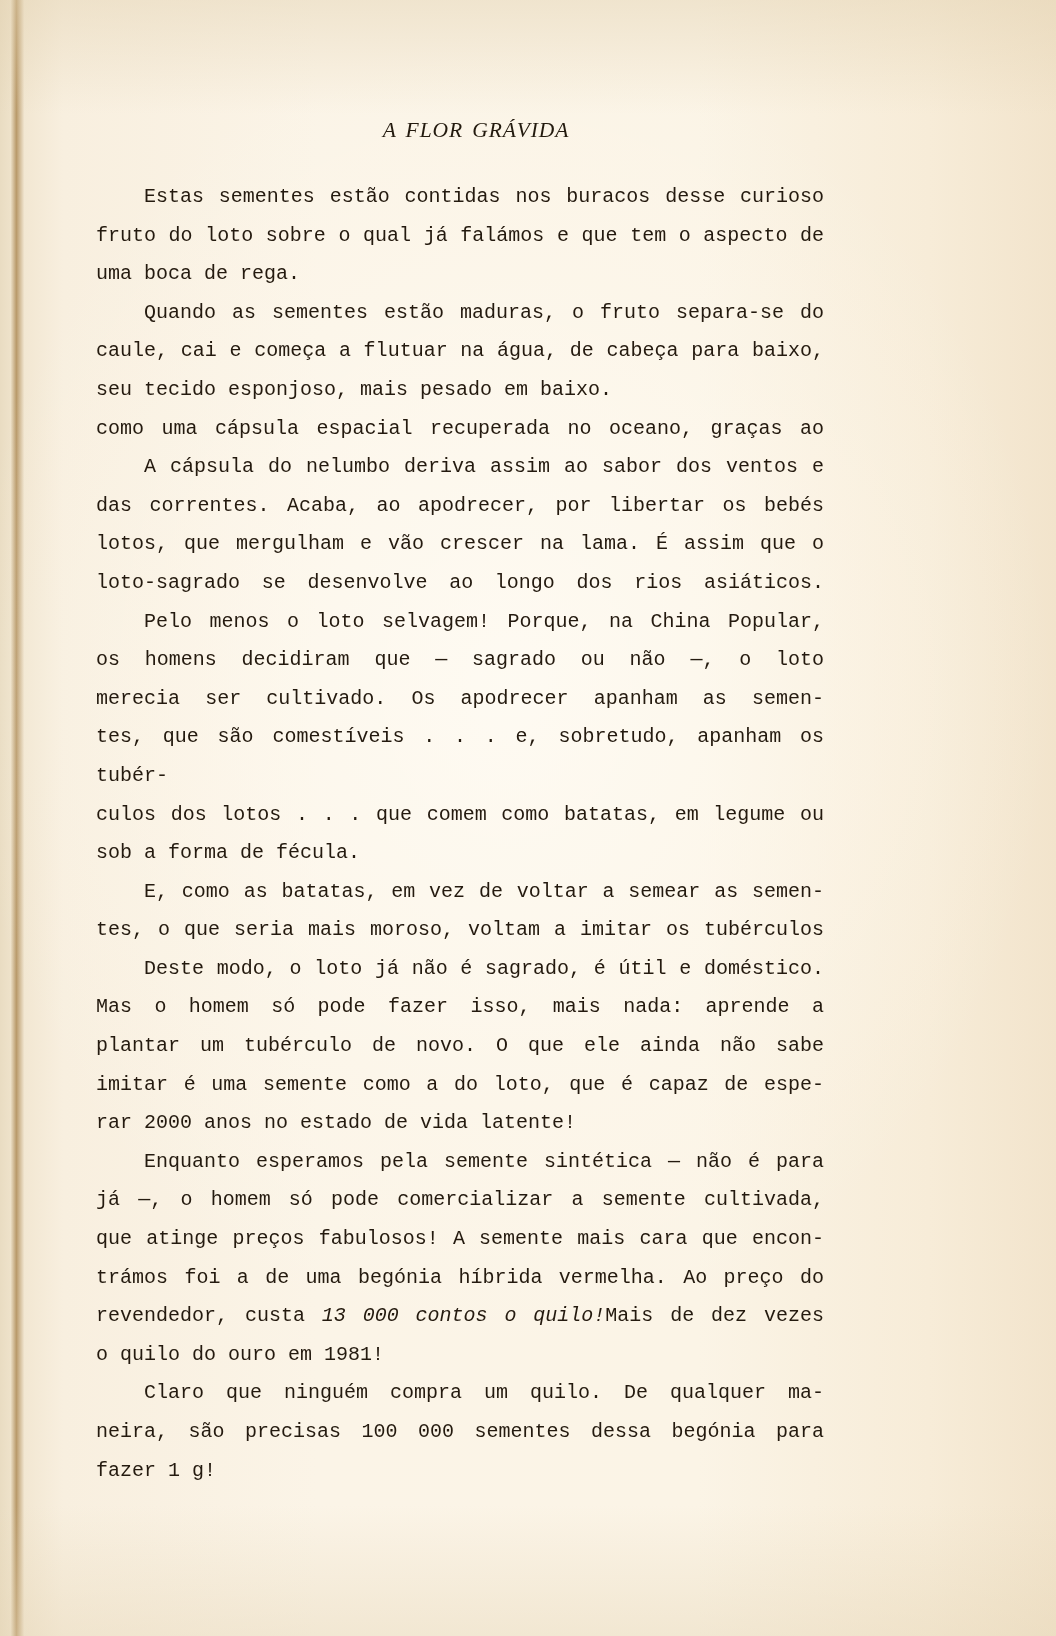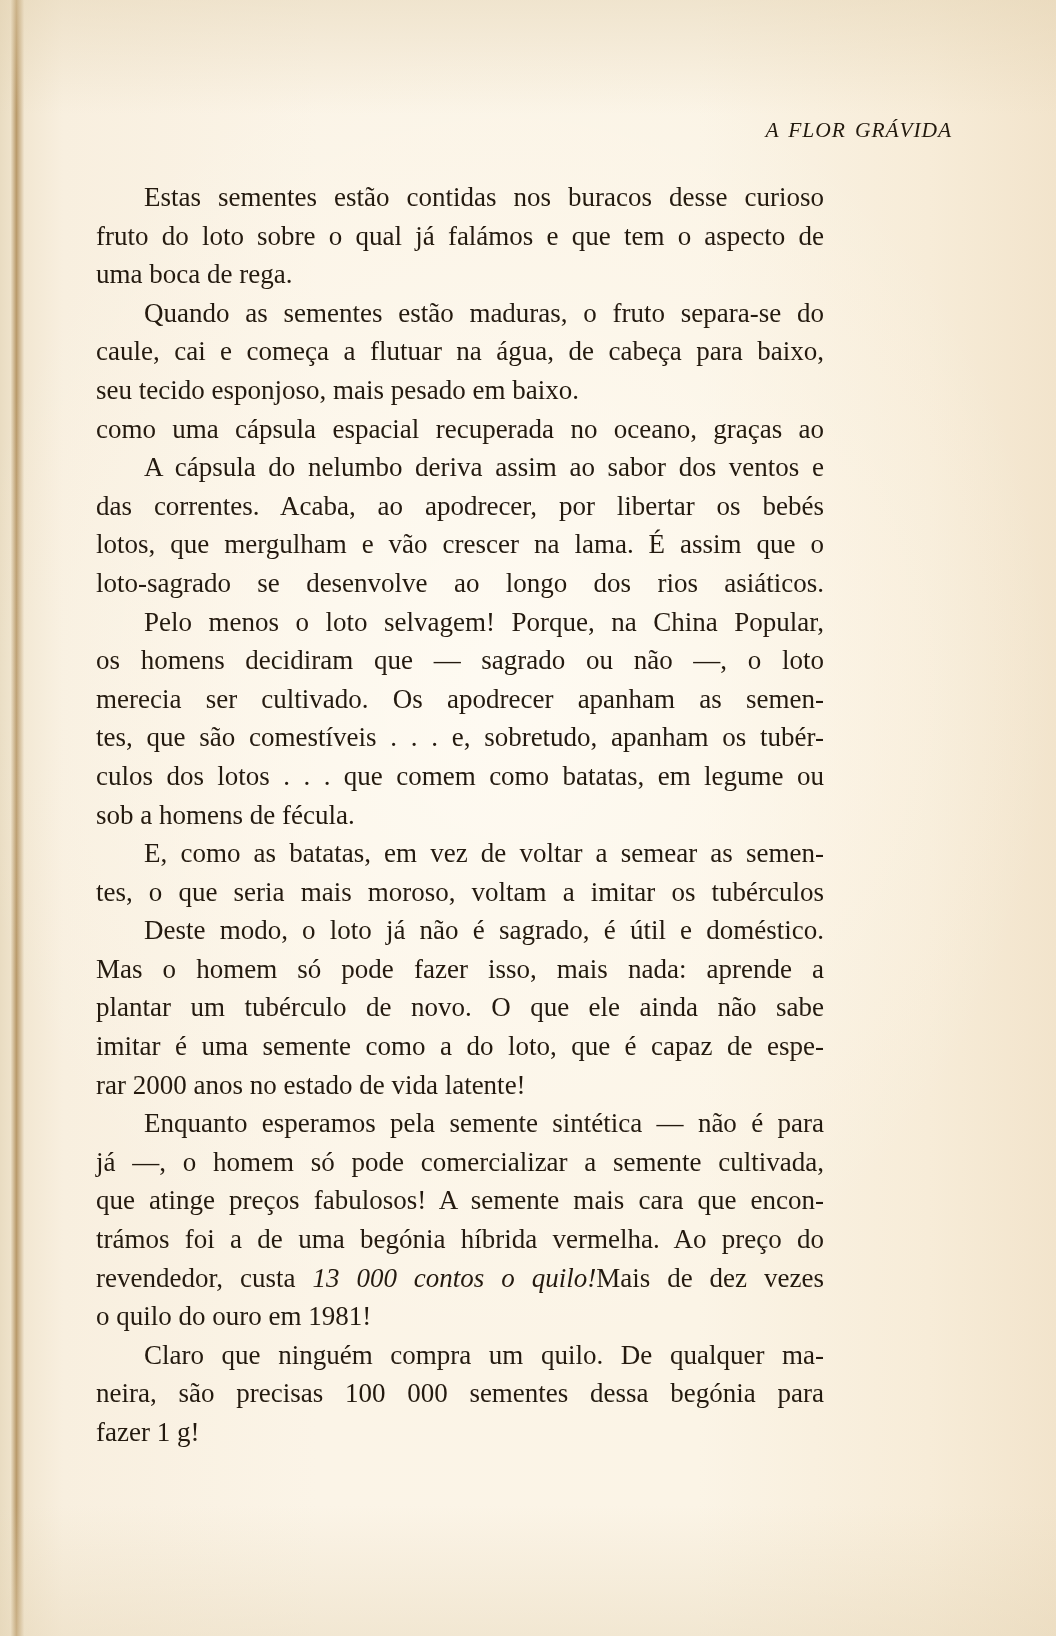--- a/index.html
+++ b/index.html
@@ -37,43 +37,44 @@
   .content {
     position: relative;
     z-index: 3;
   }
 
   .running-head {
     position: absolute;
     left: 0;
     right: 104px;
     top: 118px;
-    text-align: right;
+    text-align: center;
     font-style: italic;
     font-size: 21.5px;
     letter-spacing: 0.9px;
     word-spacing: 3px;
     color: #231a0e;
   }
 
   .textblock {
     position: absolute;
     left: 96px;
     top: 178px;
     width: 728px;
   }
 
   p.para {
     margin: 0;
-    font-size: 27px;
+    font-size: 20px;
     line-height: 38.6px;
     text-align: justify;
     text-indent: 0;
     color: #241a0f;
     hyphens: none;
+    font-family: Liberation Mono, monospace;
   }
   p.para .ln {
     display: block;
     white-space: nowrap;
   }
   
   p.para .ln.j {
     text-align: justify;
     text-align-last: justify;
     white-space: normal;
@@ -120,21 +121,21 @@
         <span class="ln j"><span>lotos, que mergulham e vão crescer na lama. É assim que o</span></span>
         <span class="ln j"><span>loto-sagrado se desenvolve ao longo dos rios asiáticos.</span></span>
       </p>
 
       <p class="para">
         <span class="ln j"><span class="ind"></span><span>Pelo menos o loto selvagem! Porque, na China Popular,</span></span>
         <span class="ln j"><span>os homens decidiram que — sagrado ou não —, o loto</span></span>
         <span class="ln j"><span>merecia ser cultivado. Os apodrecer apanham as semen-</span></span>
         <span class="ln j"><span>tes, que são comestíveis . . . e, sobretudo, apanham os tubér-</span></span>
         <span class="ln j"><span>culos dos lotos . . . que comem como batatas, em legume ou</span></span>
-        <span class="ln last"><span>sob a homens de fécula.</span></span>
+        <span class="ln last"><span>sob a forma de fécula.</span></span>
       </p>
 
       <p class="para">
         <span class="ln j"><span class="ind"></span><span>E, como as batatas, em vez de voltar a semear as semen-</span></span>
         <span class="ln j"><span>tes, o que seria mais moroso, voltam a imitar os tubérculos</span></span>
       </p>
 
       <p class="para">
         <span class="ln j"><span class="ind"></span><span>Deste modo, o loto já não é sagrado, é útil e doméstico.</span></span>
         <span class="ln j"><span>Mas o homem só pode fazer isso, mais nada: aprende a</span></span>

